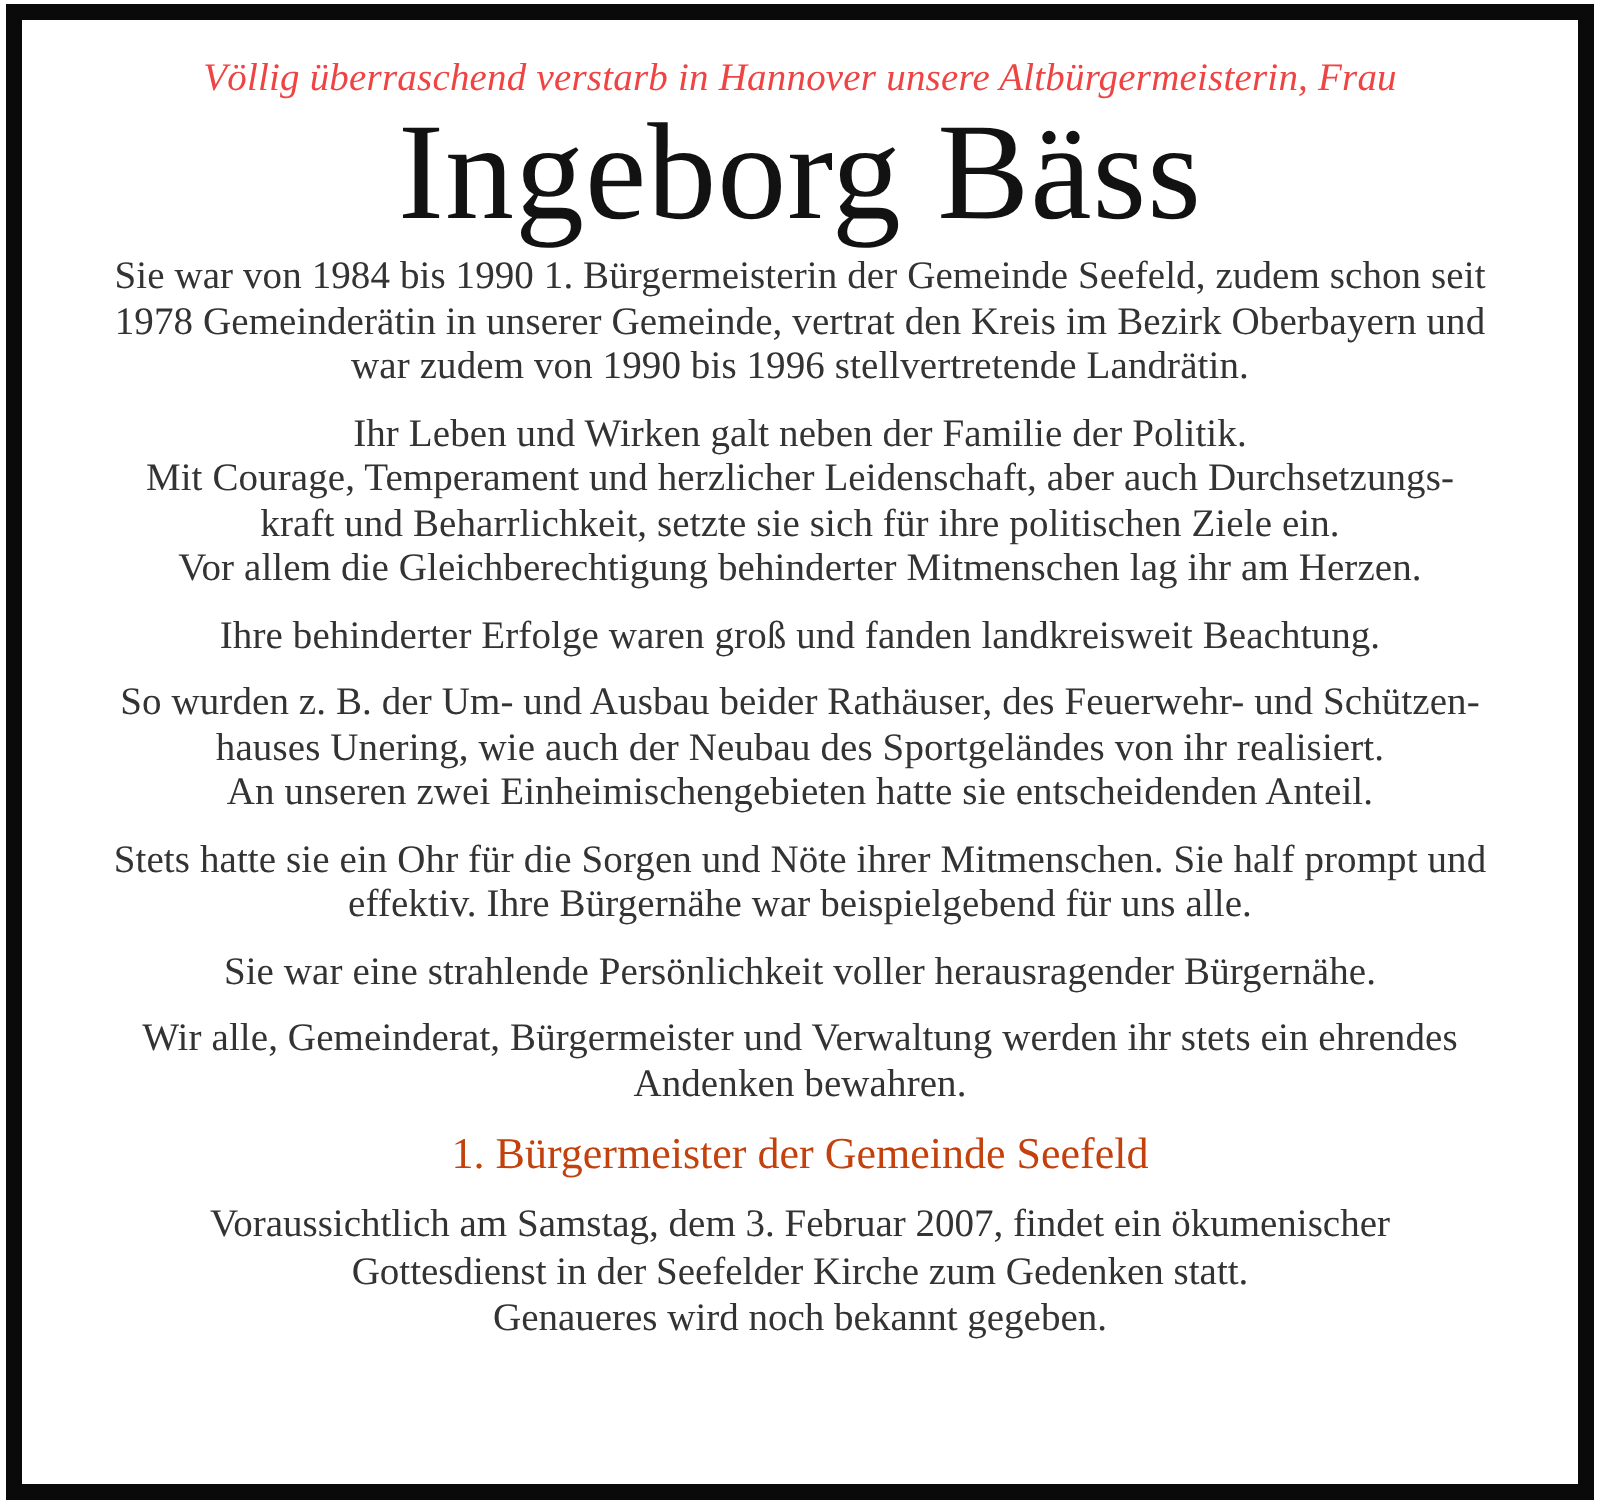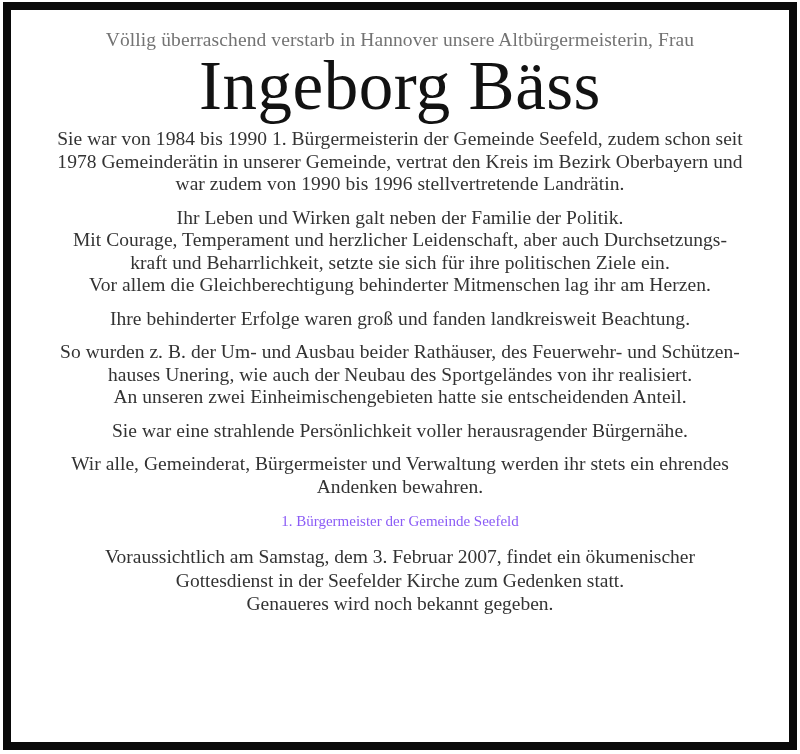--- a/index.html
+++ b/index.html
@@ -31,23 +31,24 @@
     box-sizing: border-box;
     width: 100%;
     height: 100%;
     padding: 18px 14px 10px 14px;
     text-align: center;
   }
 
   .lead-line {
     font-size: 19.5px;
     line-height: 24px;
-    color: #737373;
+    color: #ef4444;
     letter-spacing: 0.1px;
     margin: 0 0 2px 0;
+    font-style: italic;
   }
 
   .deceased-name {
     font-size: 69px;
     line-height: 64px;
     color: #121212;
     font-weight: 400;
     letter-spacing: 0.5px;
     margin: 2px 0 10px 0;
     white-space: nowrap;
@@ -64,23 +65,23 @@
 
   .signer-name {
     font-size: 19.5px;
     line-height: 23px;
     font-weight: bold;
     color: #1a1a1a;
     margin: 4px 0 0 0;
   }
 
   .signer-role {
-    font-size: 15px;
+    font-size: 22px;
     line-height: 24px;
-    color: #8b5cf6;
+    color: #c2410c;
     margin: 0 0 12px 0;
   }
 
   .closing {
     font-size: 19.5px;
     line-height: 23.5px;
     color: #333333;
     margin: 0;
     white-space: pre-line;
   }
@@ -99,20 +100,22 @@
 1978 Gemeinderätin in unserer Gemeinde, vertrat den Kreis im Bezirk Oberbayern und
 war zudem von 1990 bis 1996 stellvertretende Landrätin.</p>
     <p class="para">Ihr Leben und Wirken galt neben der Familie der Politik.
 Mit Courage, Temperament und herzlicher Leidenschaft, aber auch  Durchsetzungs-
 kraft und Beharrlichkeit, setzte sie sich für ihre politischen Ziele ein.
 Vor allem die Gleichberechtigung behinderter Mitmenschen lag ihr am Herzen.</p>
     <p class="para">Ihre behinderter Erfolge waren groß und fanden landkreisweit Beachtung.</p>
     <p class="para">So wurden z. B. der Um- und Ausbau beider Rathäuser, des Feuerwehr- und Schützen-
 hauses Unering, wie auch der Neubau des Sportgeländes von ihr realisiert.
 An unseren zwei Einheimischengebieten hatte sie entscheidenden Anteil.</p>
+    <p class="para">Stets hatte sie ein Ohr für die Sorgen und Nöte ihrer Mitmenschen. Sie half prompt und
+effektiv. Ihre Bürgernähe war beispielgebend für uns alle.</p>
     <p class="para">Sie war eine strahlende Persönlichkeit voller herausragender Bürgernähe.</p>
     <p class="para">Wir alle, Gemeinderat, Bürgermeister und Verwaltung werden ihr stets ein ehrendes
 Andenken bewahren.</p>
 
 
     <p class="signer-role">1. Bürgermeister der Gemeinde Seefeld</p>
 
     <p class="closing">Voraussichtlich am Samstag, dem 3. Februar 2007, findet ein ökumenischer
 Gottesdienst in der Seefelder Kirche zum Gedenken statt.
 Genaueres wird noch bekannt gegeben.</p>

